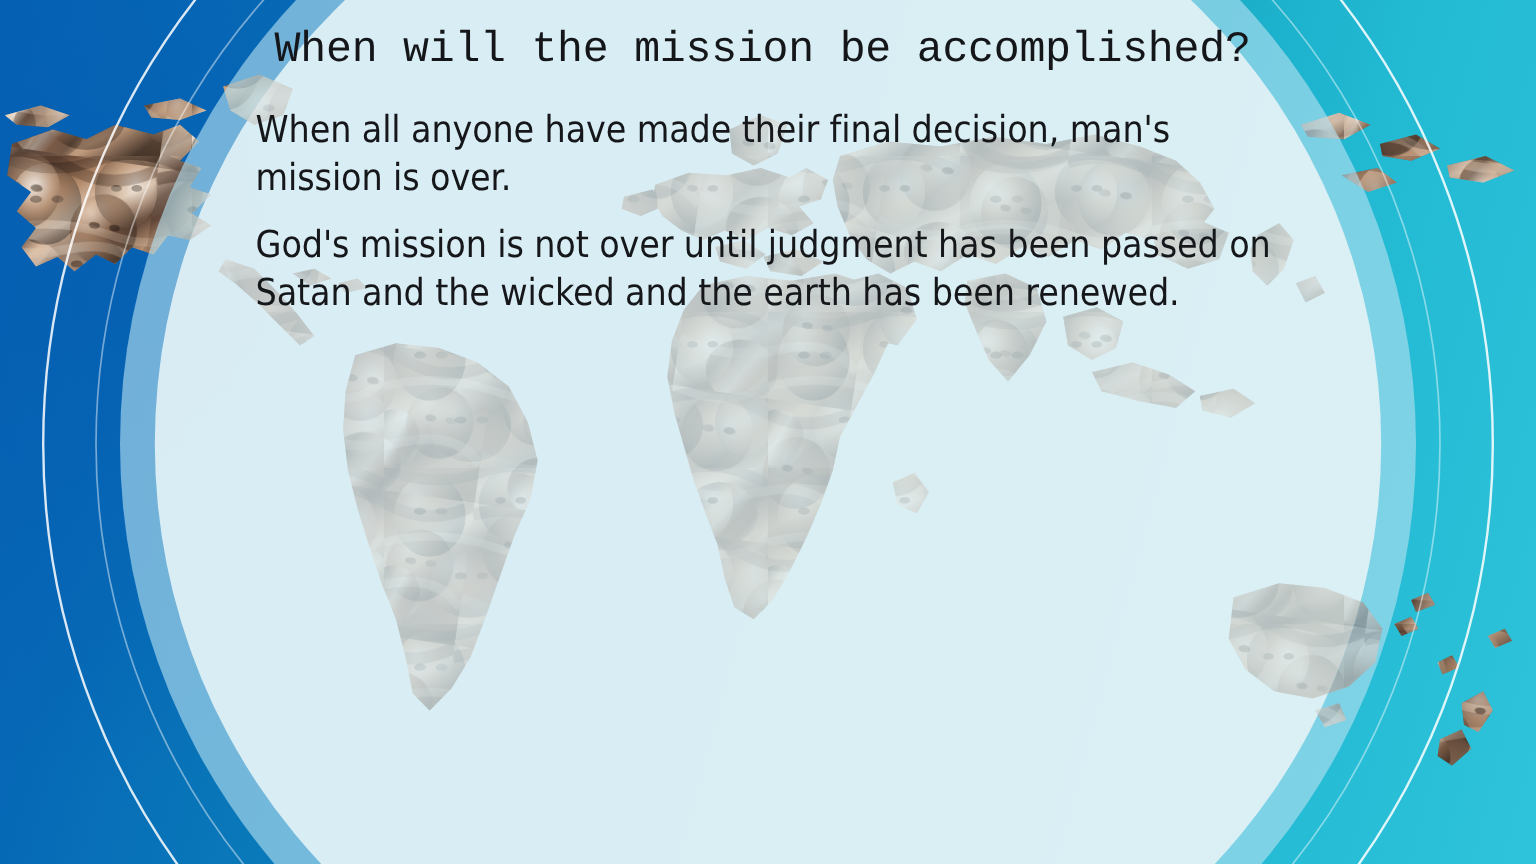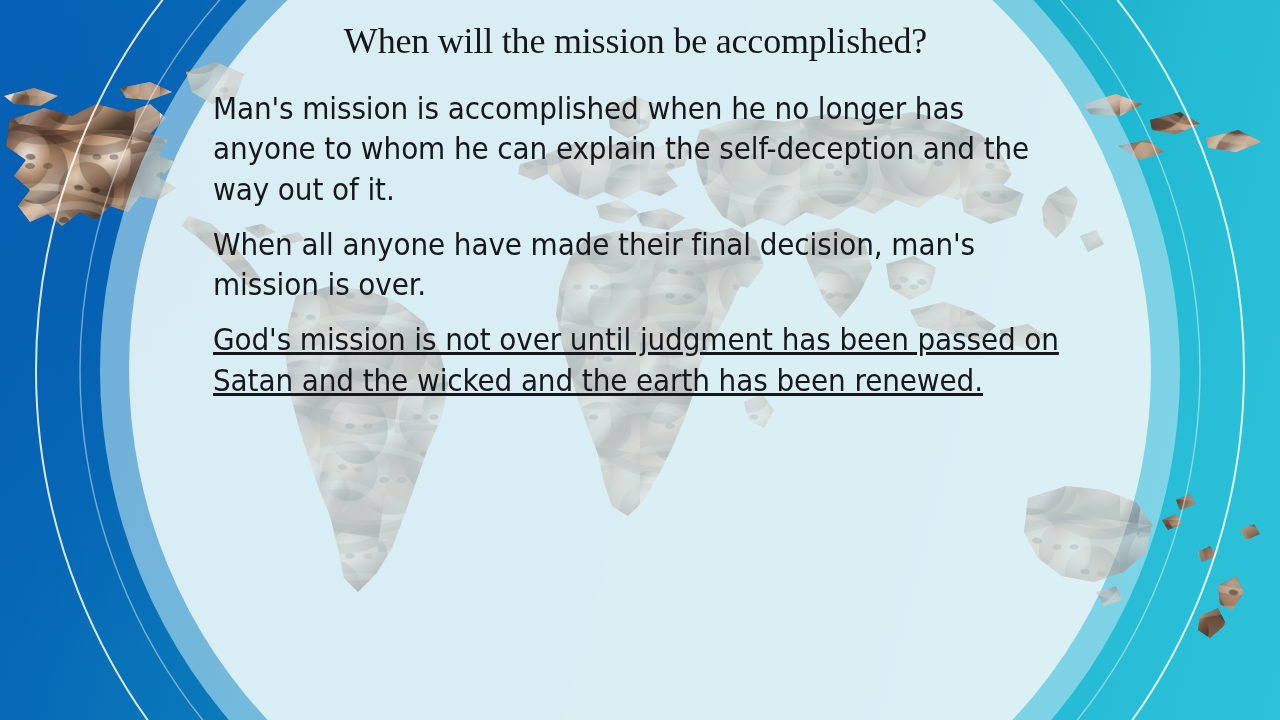--- a/index.html
+++ b/index.html
@@ -75,21 +75,21 @@
     top: 0;
     width: 1280px;
     height: 720px;
   }
   .slide-title {
     position: absolute;
     left: 213px;
     top: 21px;
     width: 845px;
     text-align: center;
-    font-family: Liberation Serif, serif;
+    font-family: Liberation Mono, monospace;
     font-size: 36px;
     font-weight: 400;
     letter-spacing: -0.2px;
     color: #14161a;
     line-height: 1.15;
     white-space: nowrap;
   }
   .body-block {
     position: absolute;
     left: 213px;
@@ -98,21 +98,21 @@
   }
   .para {
     font-family: "DejaVu Sans Condensed", "Liberation Sans Narrow", "Liberation Sans", sans-serif;
     font-size: 31px;
     font-weight: 400;
     color: #15171b;
     line-height: 1.30;
     letter-spacing: -0.1px;
     margin: 0 0 15px 0;
   }
-  .para:last-child { margin-bottom: 4px; text-decoration: underline; }
+  .para:last-child { margin-bottom: 4px; }
 </style>
 </head>
 <body>
 
 <div id="slide">
 
   <div class="bg-gradient-2"></div>
   <div class="bg-vignette"></div>
 
   <div class="world-layer">
@@ -300,19 +300,18 @@
   <svg class="arc-svg" viewBox="0 0 1280 720" xmlns="http://www.w3.org/2000/svg" aria-hidden="true">
     <circle cx="640" cy="370" r="604" fill="none" stroke="#ffffff" stroke-width="2" opacity="0.85"></circle>
     <circle cx="640" cy="370" r="560" fill="none" stroke="#ffffff" stroke-width="1.4" opacity="0.45"></circle>
   </svg>
 
   <div class="content">
 
     <div class="slide-title">When will the mission be accomplished?</div>
 
     <div class="body-block">
-      <p class="para">Man's mission is accomplished when he no longer has anyone to whom he can explain the self-deception and the way out of it.</p>
       <p class="para">When all anyone have made their final decision, man's mission is over.</p>
       <p class="para">God's mission is not over until judgment has been passed on Satan and the wicked and the earth has been renewed.</p>
     </div>
 
   </div>
 </div>
 
 </body></html>

